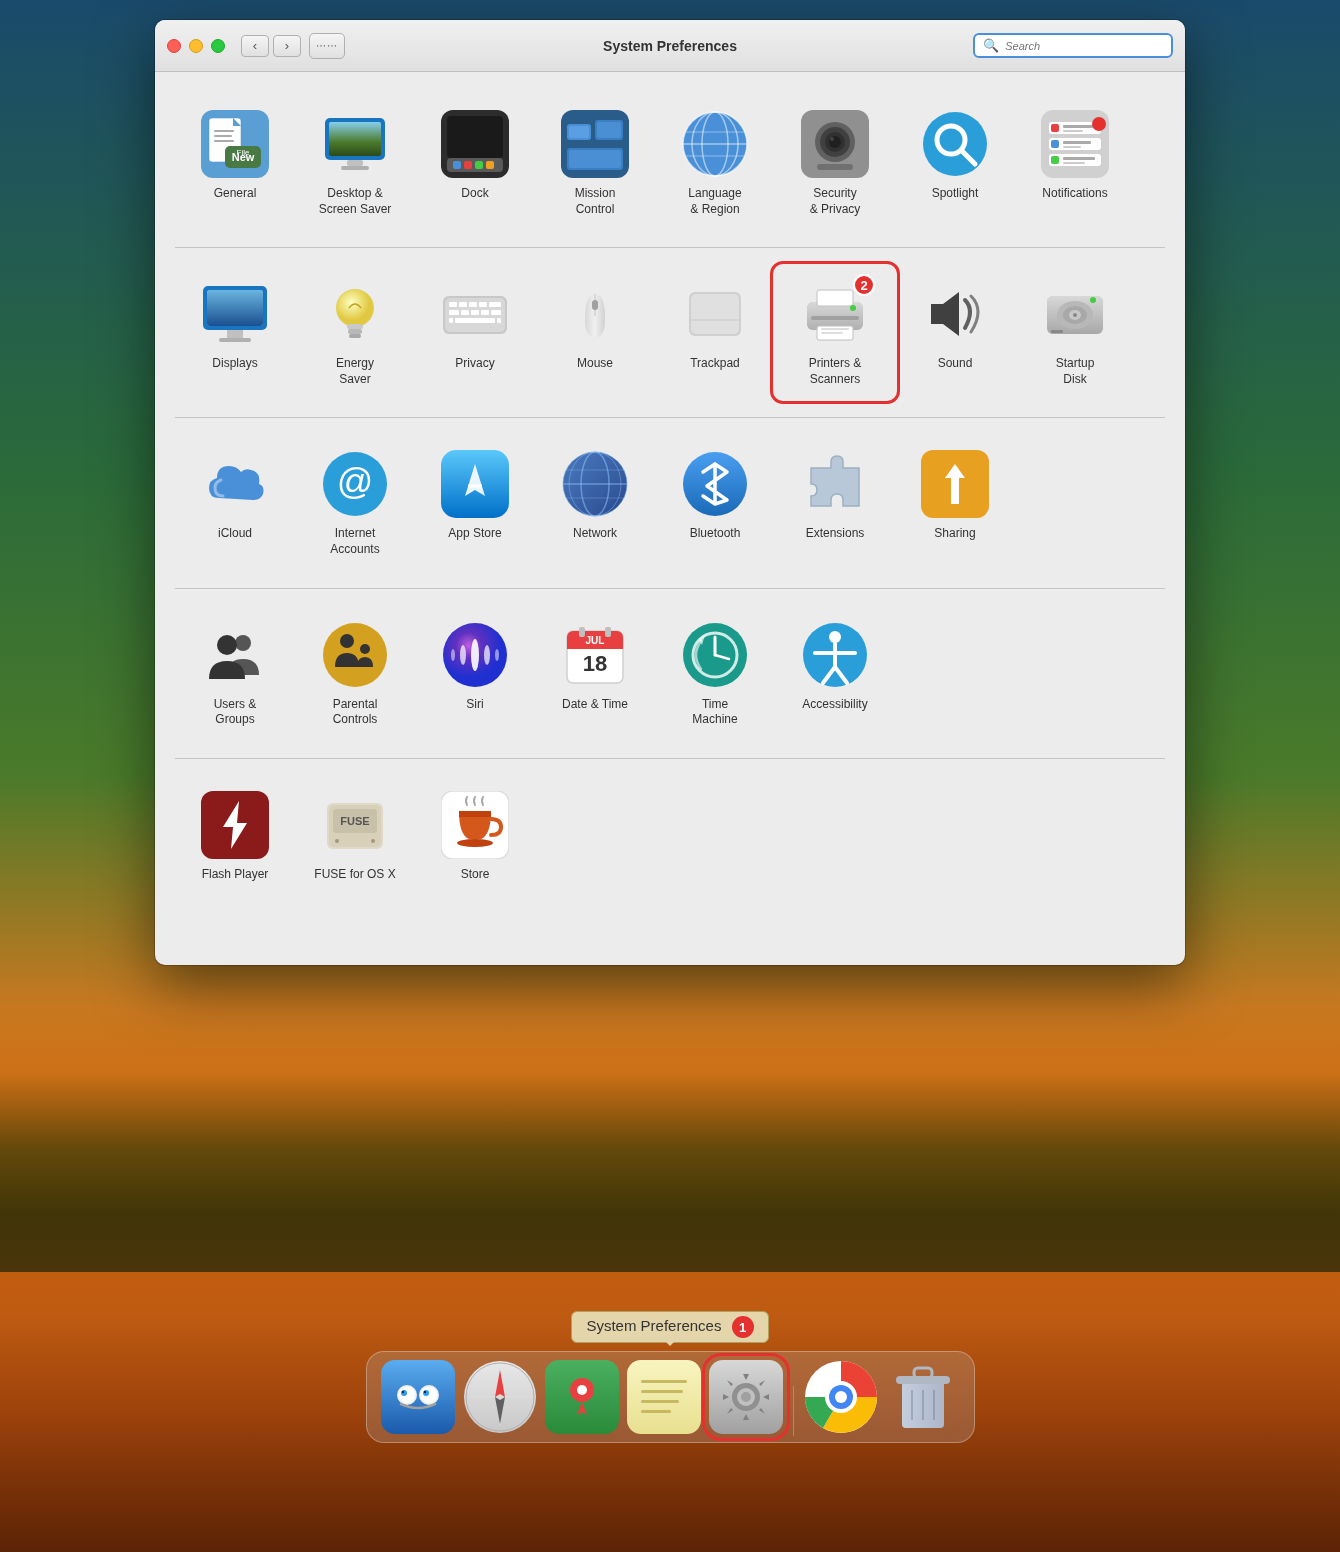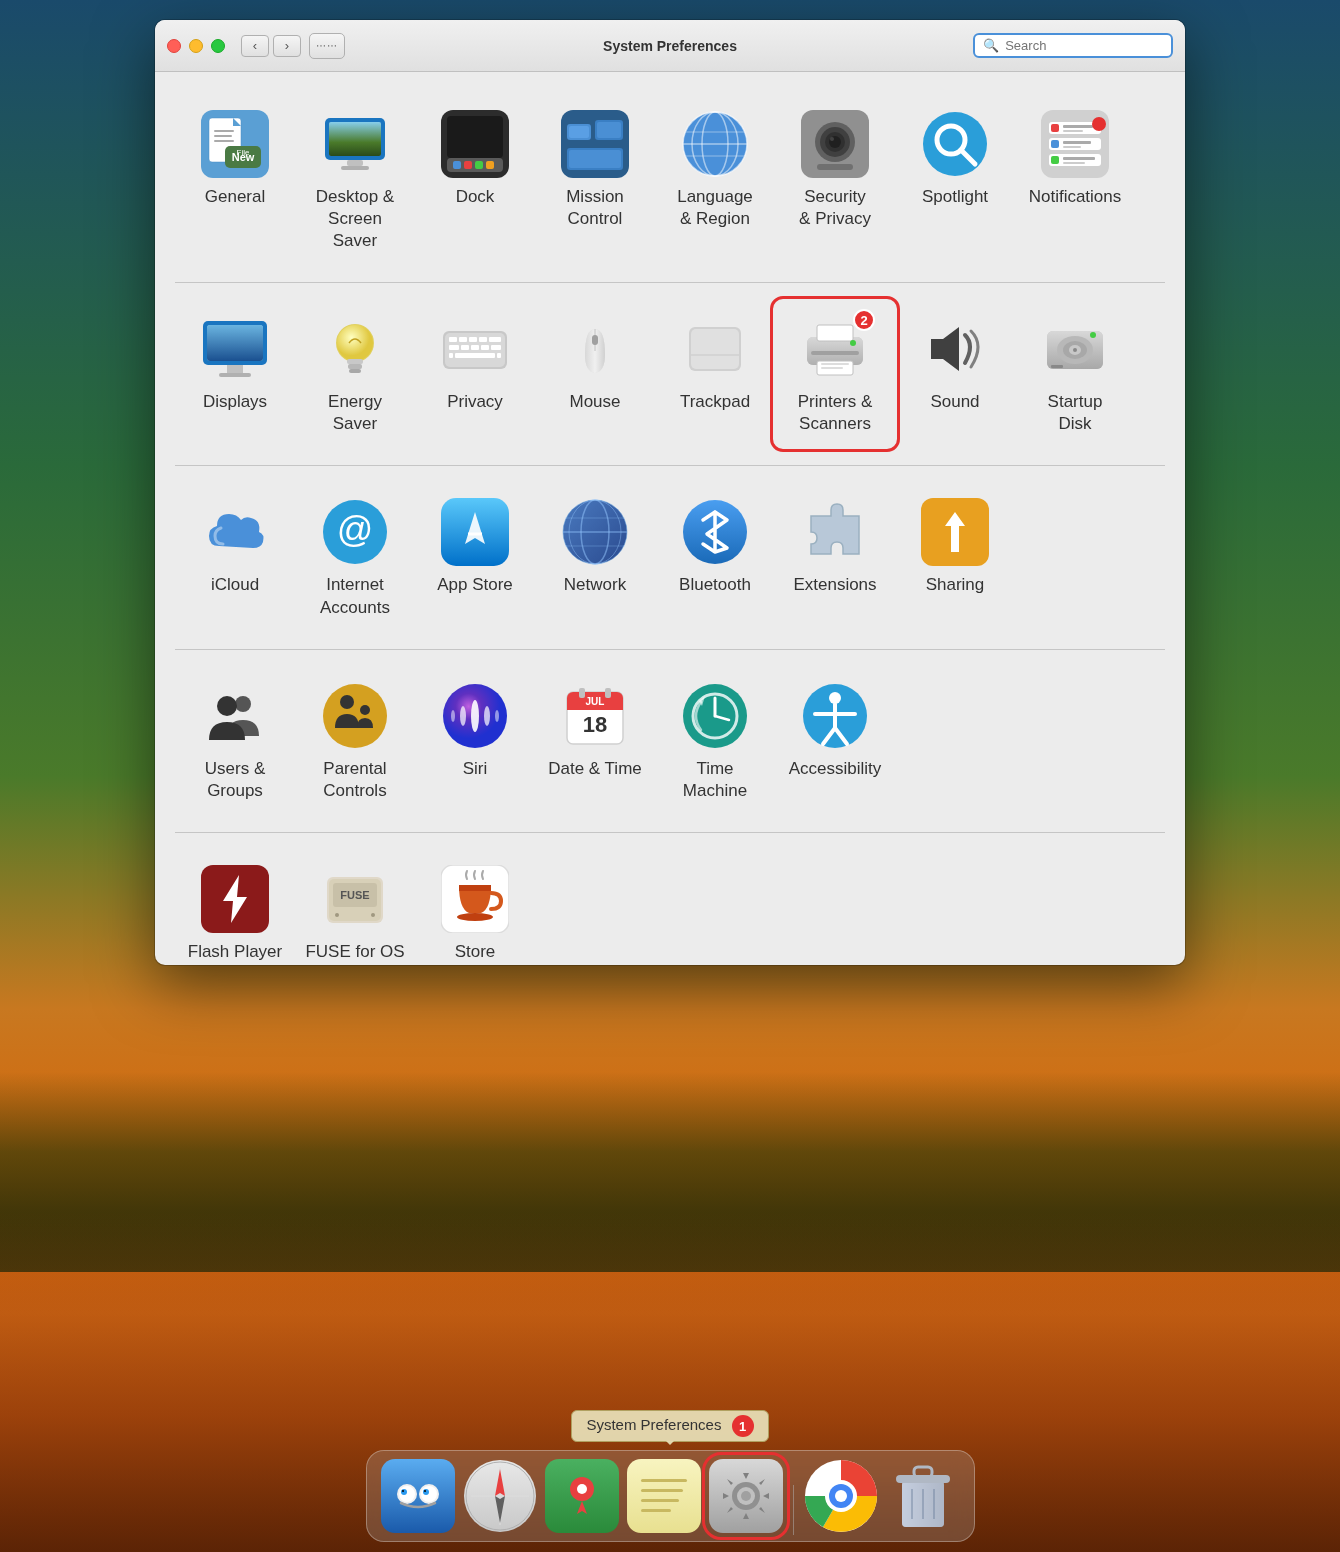--- a/index.html
+++ b/index.html
@@ -141,24 +141,25 @@
     }
 
     .search-icon-inner {
       color: #888;
       font-size: 13px;
     }
 
     .search-input {
       border: none;
       outline: none;
-      font-size: 13px;
+      font-size: 11px;
       width: 160px;
       color: #333;
       background: transparent;
+      font-style: italic;
     }
 
     
     .prefs-content {
       padding: 16px 20px;
       overflow-y: auto;
       height: calc(945px - 52px);
     }
 
     
@@ -195,21 +196,21 @@
       width: 72px;
       height: 72px;
       margin-bottom: 6px;
       position: relative;
       display: flex;
       align-items: center;
       justify-content: center;
     }
 
     .pref-label {
-      font-size: 17px;
+      font-size: 12px;
       color: #333;
       text-align: center;
       line-height: 1.3;
       max-width: 100px;
     }
 
     
     .pref-item.highlighted {
       outline: 3px solid #e53030;
       outline-offset: 2px;
@@ -244,21 +245,21 @@
       height: 340px;
       background: linear-gradient(180deg,
         transparent 0%,
         rgba(200,100,20,0.4) 30%,
         rgba(150,60,10,0.6) 60%,
         rgba(80,30,5,0.8) 100%
       );
       display: flex;
       flex-direction: column;
       align-items: center;
-      justify-content: flex-end;
+      justify-content: center;
       padding-bottom: 10px;
     }
 
     
     .tooltip {
       background: rgba(230,220,180,0.95);
       border: 1px solid #b0a060;
       border-radius: 6px;
       padding: 4px 14px;
       font-size: 15px;

